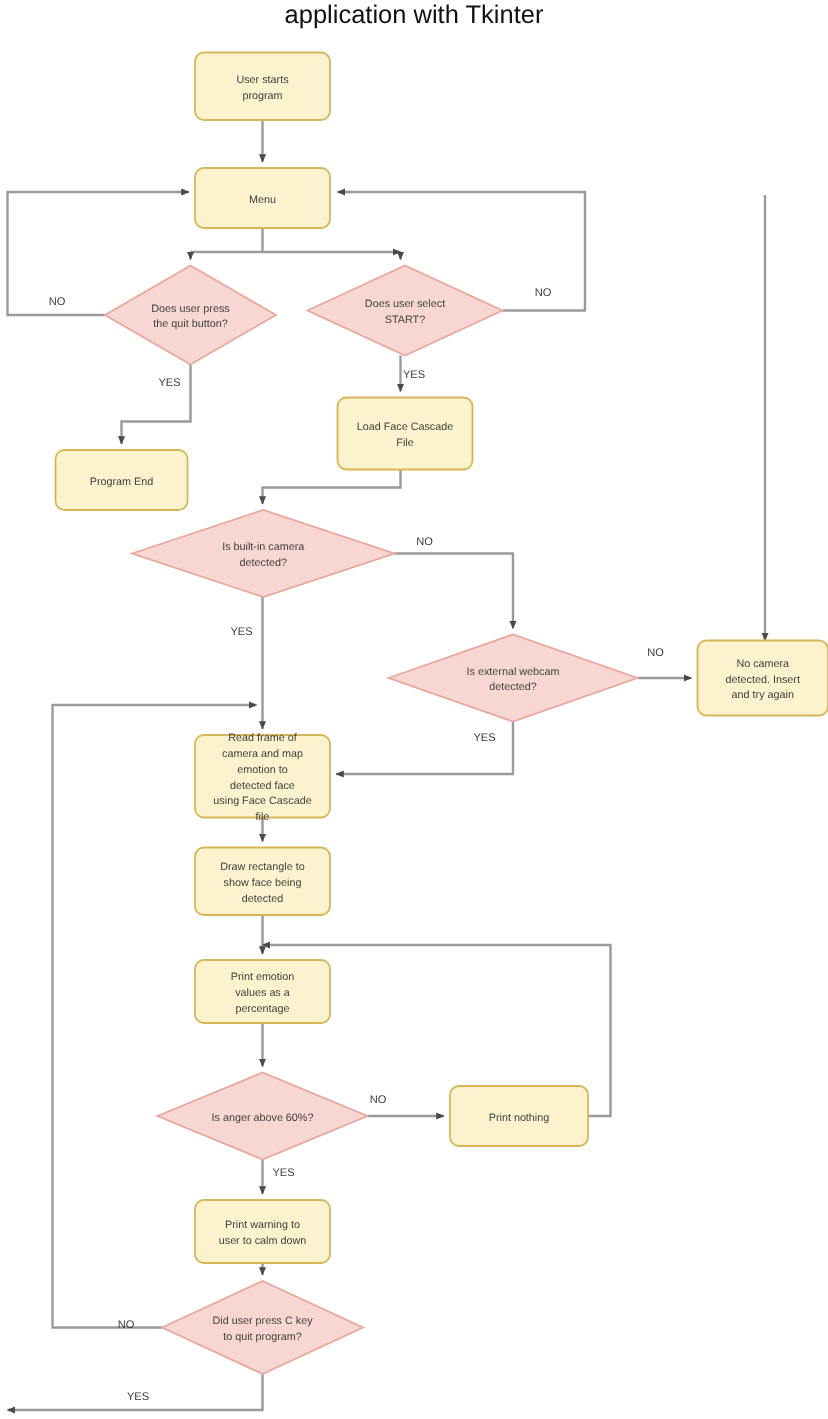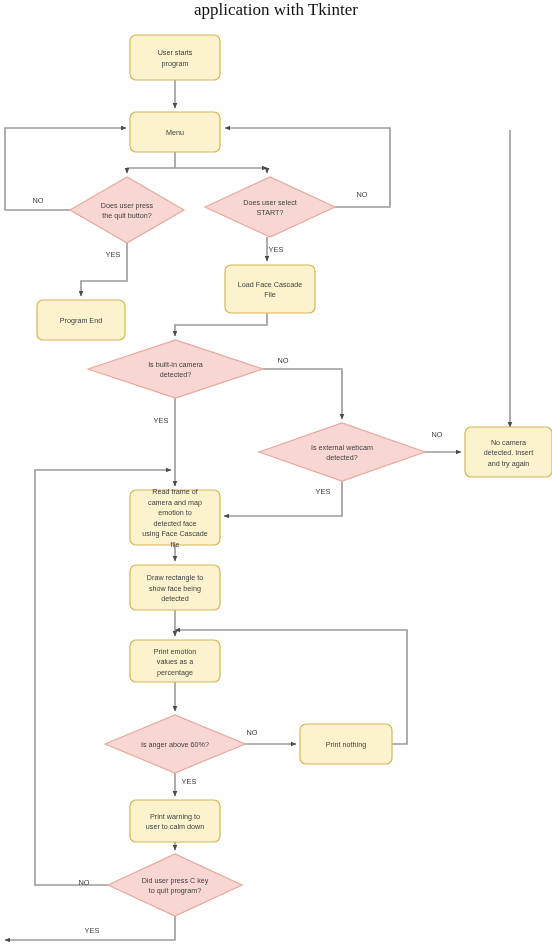--- a/index.html
+++ b/index.html
@@ -21,21 +21,21 @@
     top: 0;
     width: 552px;
     height: 946px;
   }
   .caption {
     position: absolute;
     left: 0;
     top: 0;
     width: 552px;
     text-align: center;
-    font-family: Liberation Serif, serif;
+    font-family: Liberation Sans, sans-serif;
     font-size: 17px;
     color: #111111;
     line-height: 20px;
     white-space: nowrap;
   }
   svg { display: block; }
   text { font-family: "Liberation Sans", sans-serif; }
 </style>
 </head>
 <body>

